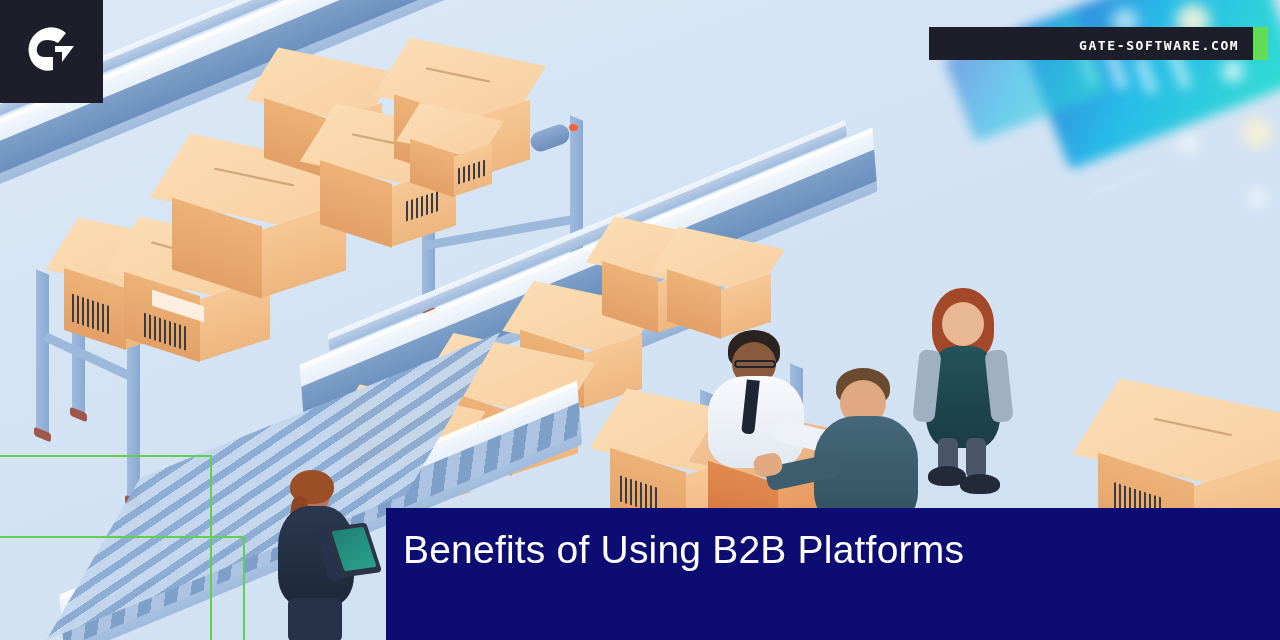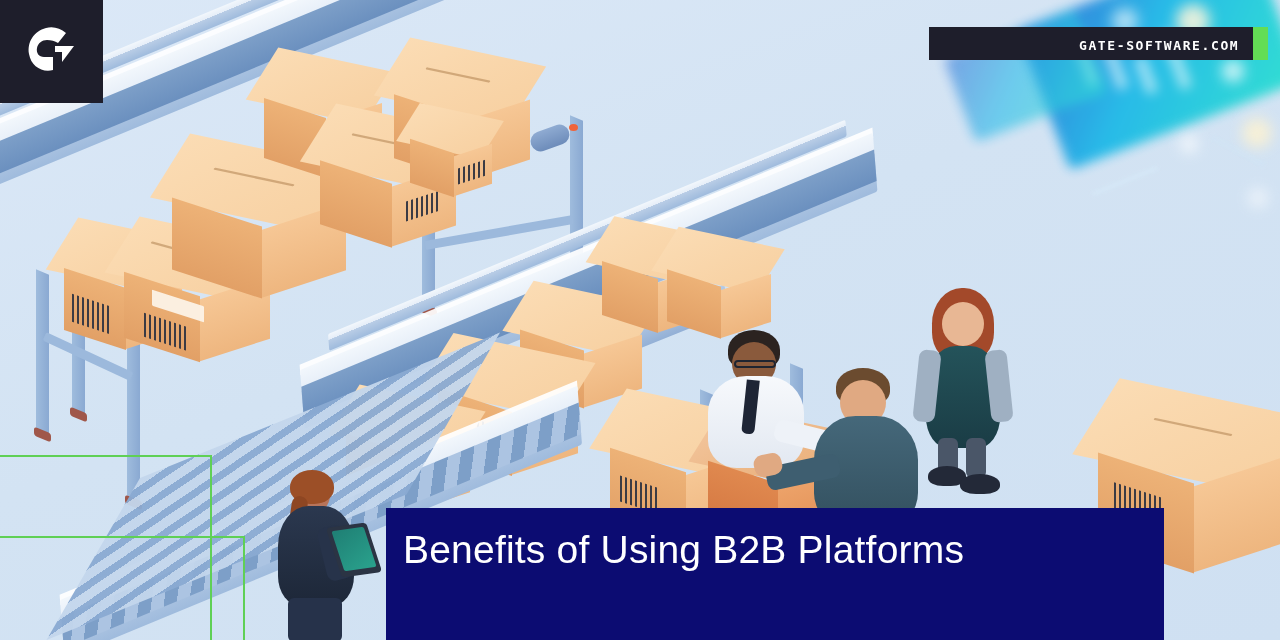--- a/index.html
+++ b/index.html
@@ -58,21 +58,21 @@
   #site-badge .txt{color:#ffffff;font-size:13px;letter-spacing:1.6px;font-weight:bold;
       font-family:"DejaVu Sans Mono", monospace;white-space:nowrap;}
   #site-badge .accent{width:15px;background:#63dd55;}
 
   #green-frame{position:absolute;left:-4px;top:455px;width:216px;height:185px;
       border:2px solid #5fd055;border-right-width:2px;box-sizing:border-box;
       border-bottom:none;border-left:none;}
   #green-frame2{position:absolute;left:-4px;top:536px;width:249px;height:104px;
       border:2px solid #5fd055;box-sizing:border-box;border-bottom:none;border-left:none;}
 
-  #title-banner{position:absolute;left:386px;top:508px;width:778px;height:132px;
+  #title-banner{position:absolute;left:386px;top:508px;width:894px;height:132px;
       background:#0c0c72;display:flex;align-items:flex-start;}
   #title-banner .t{color:#ffffff;font-size:39px;font-weight:normal;
       letter-spacing:.2px;margin:20px 0 0 17px;white-space:nowrap;}
 </style>
 </head>
 <body>
 
 <div class="stage">
 
   <div class="monitor" style="left:1025px;top:-40px;width:290px;height:240px;">

